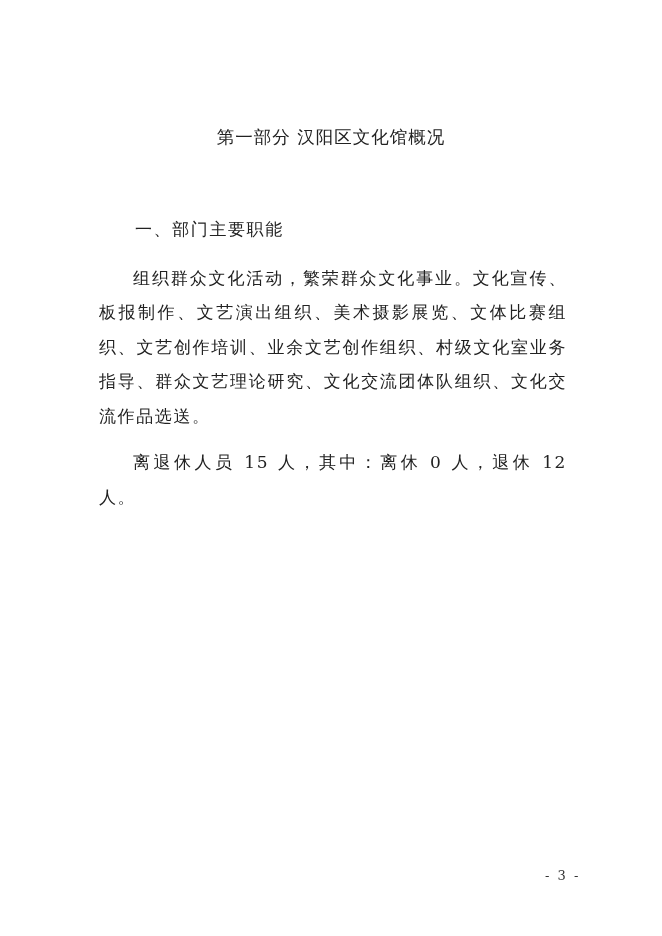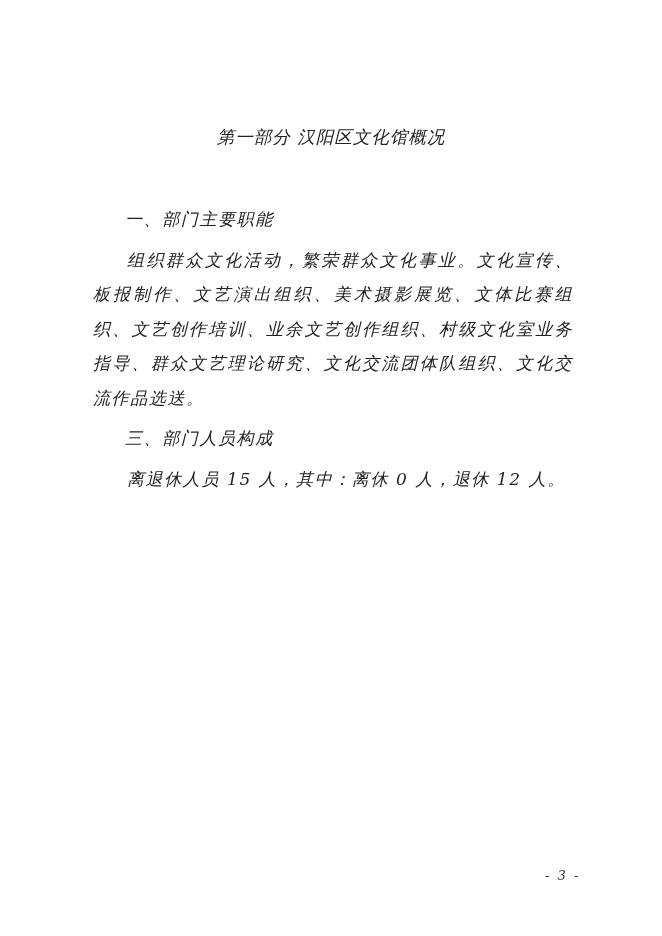--- a/index.html
+++ b/index.html
@@ -14,21 +14,20 @@
       overflow: hidden;
       font-family: "DejaVu Serif", "Liberation Serif", serif;
       color: #1a1a1a;
     }
     .page {
       position: absolute;
       left: 0; top: 0;
       width: 662px;
       height: 936px;
       background: #fff;
-      font-style: italic;
     }
     .title {
       position: absolute;
       top: 125px;
       left: 0;
       width: 662px;
       text-align: center;
       font-size: 17.5px;
       letter-spacing: 1px;
       color: #222;
@@ -38,25 +37,25 @@
       left: 87px;
       width: 492px;
       top: 198px;
       font-size: 17px;
       line-height: 34.5px;
       letter-spacing: 1.6px;
       text-align: justify;
       color: #222;
     }
     .para {
-      margin: 6px;
+      margin: 12px;
       text-indent: 2em;
     }
     .heading {
-      margin: 4px;
+      margin: 14px;
       text-indent: 2em;
     }
     .page-num {
       position: absolute;
       top: 868px;
       left: 545px;
       font-size: 13px;
       color: #333;
       letter-spacing: 2px;
     }
@@ -65,18 +64,17 @@
 <body>
 
 <div class="page">
   <div class="title">第一部分  汉阳区文化馆概况</div>
 
   <div class="body-text">
     <p class="heading">一、部门主要职能</p>
     <p class="para">组织群众文化活动，繁荣群众文化事业。文化宣传、板报制作、文艺演出组织、美术摄影展览、文体比赛组织、文艺创作培训、业余文艺创作组织、村级文化室业务指导、群众文艺理论研究、文化交流团体队组织、文化交流作品选送。</p>
 
 
-    <p class="heading">三、部门人员构成</p>
     <p class="para">离退休人员 15 人，其中：离休 0 人，退休 12 人。</p>
   </div>
 
   <div class="page-num">- 3 -</div>
 </div>
 
 </body></html>

